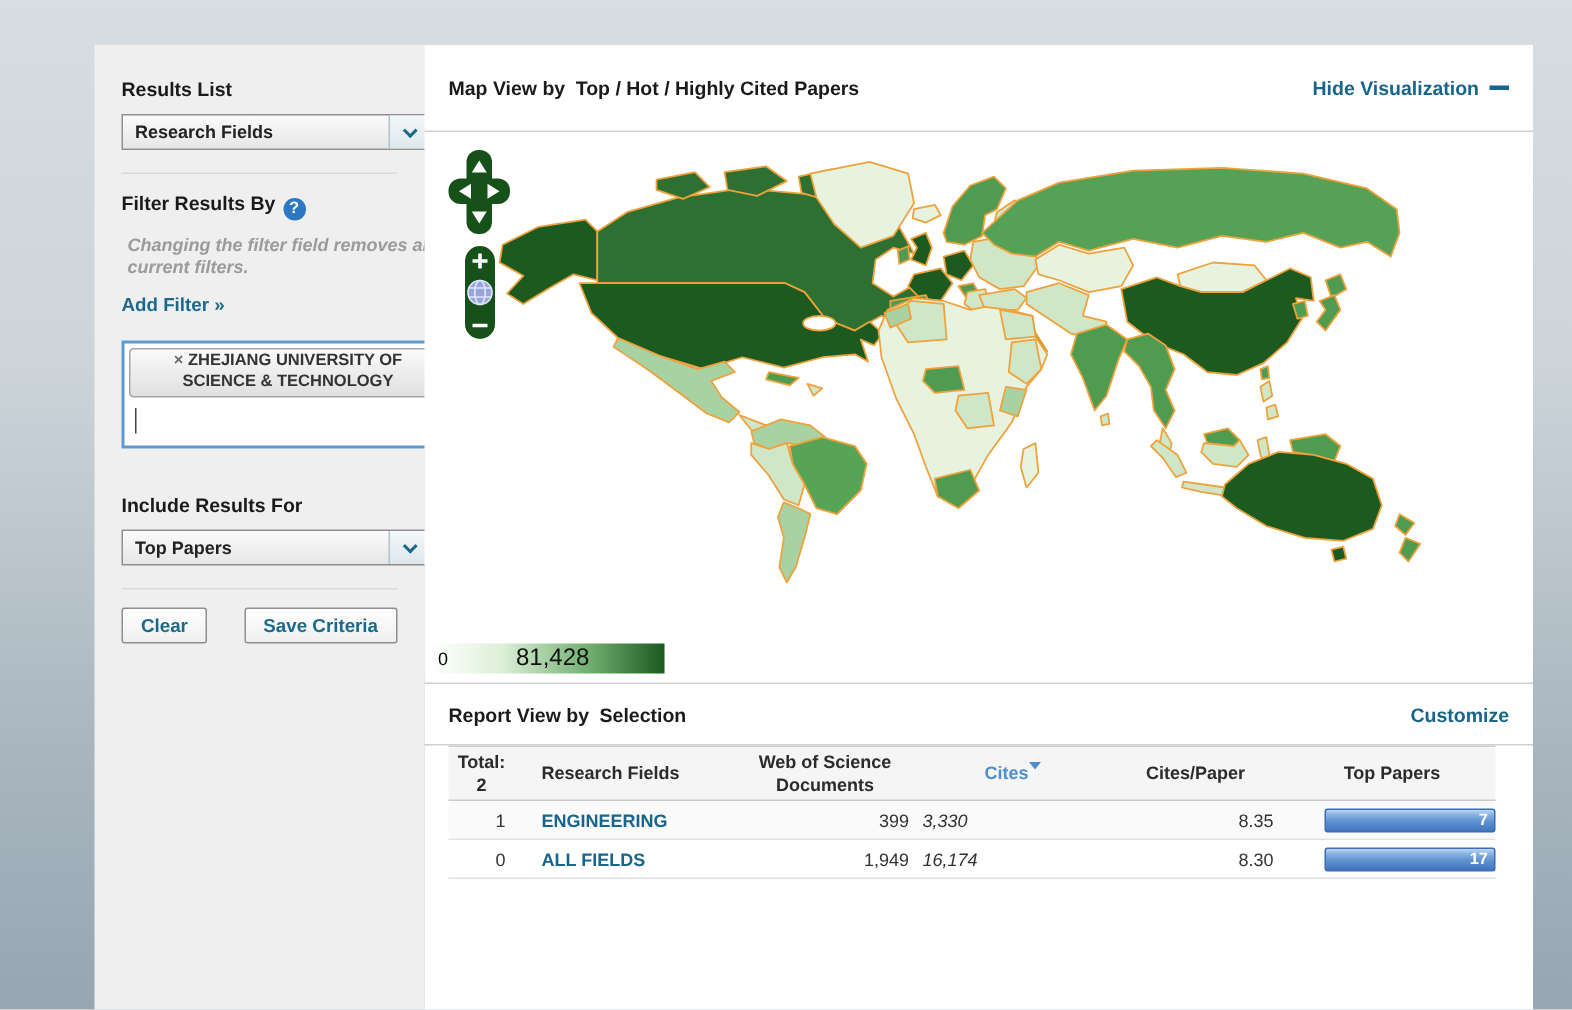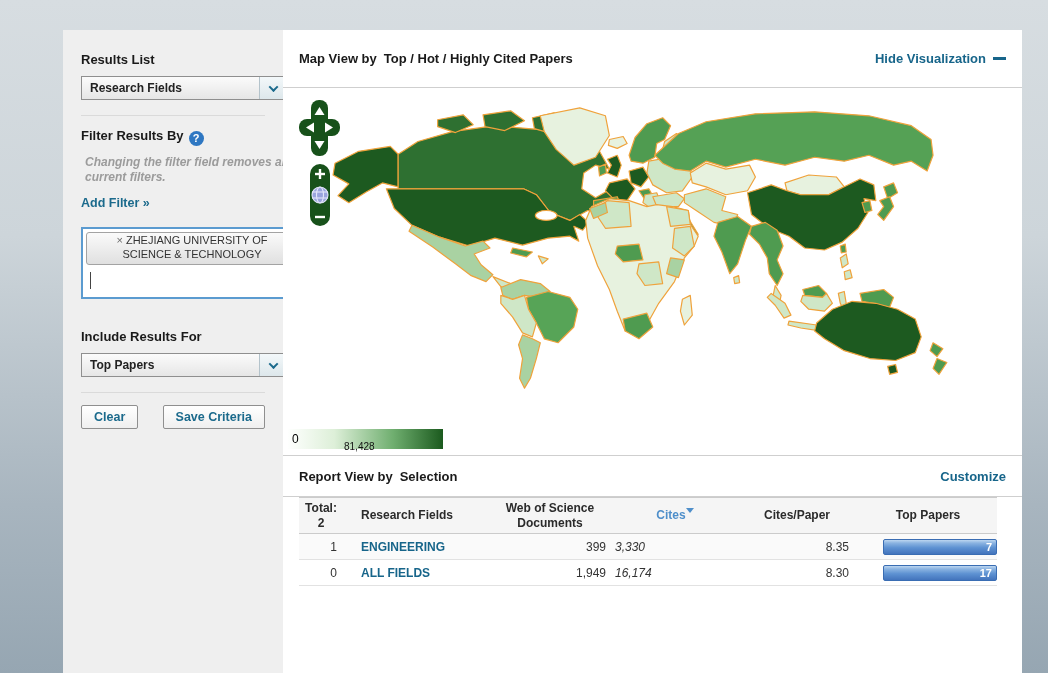--- a/index.html
+++ b/index.html
@@ -21,21 +21,21 @@
     background:linear-gradient(180deg,#f3f8fa,#dde7eb); }
   .chev { width:7px; height:7px; border-right:2px solid #1b6a8c; border-bottom:2px solid #1b6a8c;
     transform:rotate(45deg) translate(-1px,-1px); }
   .sb-divider { border:none; border-top:1px solid #dadada; margin:15px 0 12px; }
   .help-icon { display:inline-block; width:15px; height:15px; border-radius:50%; background:#2e77c2; color:#fff;
     font-size:11px; font-weight:bold; text-align:center; line-height:15px; vertical-align:-2px; margin-left:5px; }
   .filter-note { font-size:12px; font-style:italic; font-weight:bold; color:#9b9b9b; margin:2px 4px 8px; line-height:1.25; width:205px; }
   .add-filter { font-size:12.5px; font-weight:bold; color:#1b6a8c; text-decoration:none; display:inline-block; margin-bottom:17px; cursor:pointer; }
   .filter-box { width:222px; height:72px; border:2px solid #5b9bd0; background:#fff; padding:3px; }
   .filter-tag { background:linear-gradient(180deg,#fafafa,#e0e0e0); border:1px solid #a3a3a3; border-radius:3px;
-    font-size:11px; font-weight:normal; color:#333; text-align:center; padding:1px 4px 2px; line-height:1.25; cursor:pointer; }
+    font-size:11px; font-weight:bold; color:#333; text-align:center; padding:1px 4px 2px; line-height:1.25; cursor:pointer; }
   .tag-x { color:#6b6b6b; margin-right:3px; font-size:11px; }
   .caret { width:1px; height:17px; background:#444; margin:7px 0 0 4px; }
   .btn-row { display:flex; gap:10px; margin-top:2px;justify-content:space-between; }
   .btn { border:1px solid #8f8f8f; background:linear-gradient(180deg,#ffffff,#efefef); color:#1b6a8c;
     font-weight:bold; font-size:12.5px; font-family:"Liberation Sans",sans-serif; padding:4px 12px; border-radius:2px; cursor:pointer; }
 
   
   .main { flex:1; background:#fff; display:flex; flex-direction:column; }
   .sec-header { display:flex; justify-content:space-between; align-items:center; padding:0 16px;
     border-bottom:1px solid #cfcfcf; flex:none; }
@@ -45,21 +45,21 @@
   .h-title .pre { margin-right:7px; }
   .h-link { font-size:13px; font-weight:bold; color:#17658a; display:flex; align-items:center; gap:7px; cursor:pointer; }
   .minus-icon { width:13px; height:3px; background:#17658a; }
 
   .map-region { height:368px; position:relative; border-bottom:1px solid #cfcfcf; flex:none; }
   .world { position:absolute; left:8px; top:12px; }
   .controls { position:absolute; left:14px; top:10px; cursor:pointer; }
   .legend { position:absolute; left:5px; bottom:6px; width:155px; height:20px;
     background:linear-gradient(90deg,#fefffe 0%,#ddefd8 30%,#6fae6f 68%,#1b5a1e 100%); }
   .leg-min { position:absolute; left:4px; top:3px; font-size:12px; color:#000; }
-  .leg-max { position:absolute; left:56px; top:12px; font-size:10px; color:#111; }
+  .leg-max { position:absolute; left:56px; top:1px; font-size:16px; color:#111; }
 
   
   .dark{fill:#1d5a20}.mdark{fill:#2e7031}.medium{fill:#4f9b50}.medbr{fill:#57a457}
   .russia{fill:#55a155}.light{fill:#a9d2a2}.paler{fill:#cfe7c7}.palest{fill:#e7f2df}.water{fill:#ffffff}
 
   
   .table { margin-left:16px; width:698px; font-size:12px; }
   .grid-row { display:grid; grid-template-columns:44px 142px 130px 120px 124px 1fr; align-items:center; }
   .thead { background:#f5f5f5; border-top:1px solid #cbcbcb; border-bottom:1px solid #cbcbcb;
     min-height:37px; font-weight:bold; color:#2b2b2b; }

